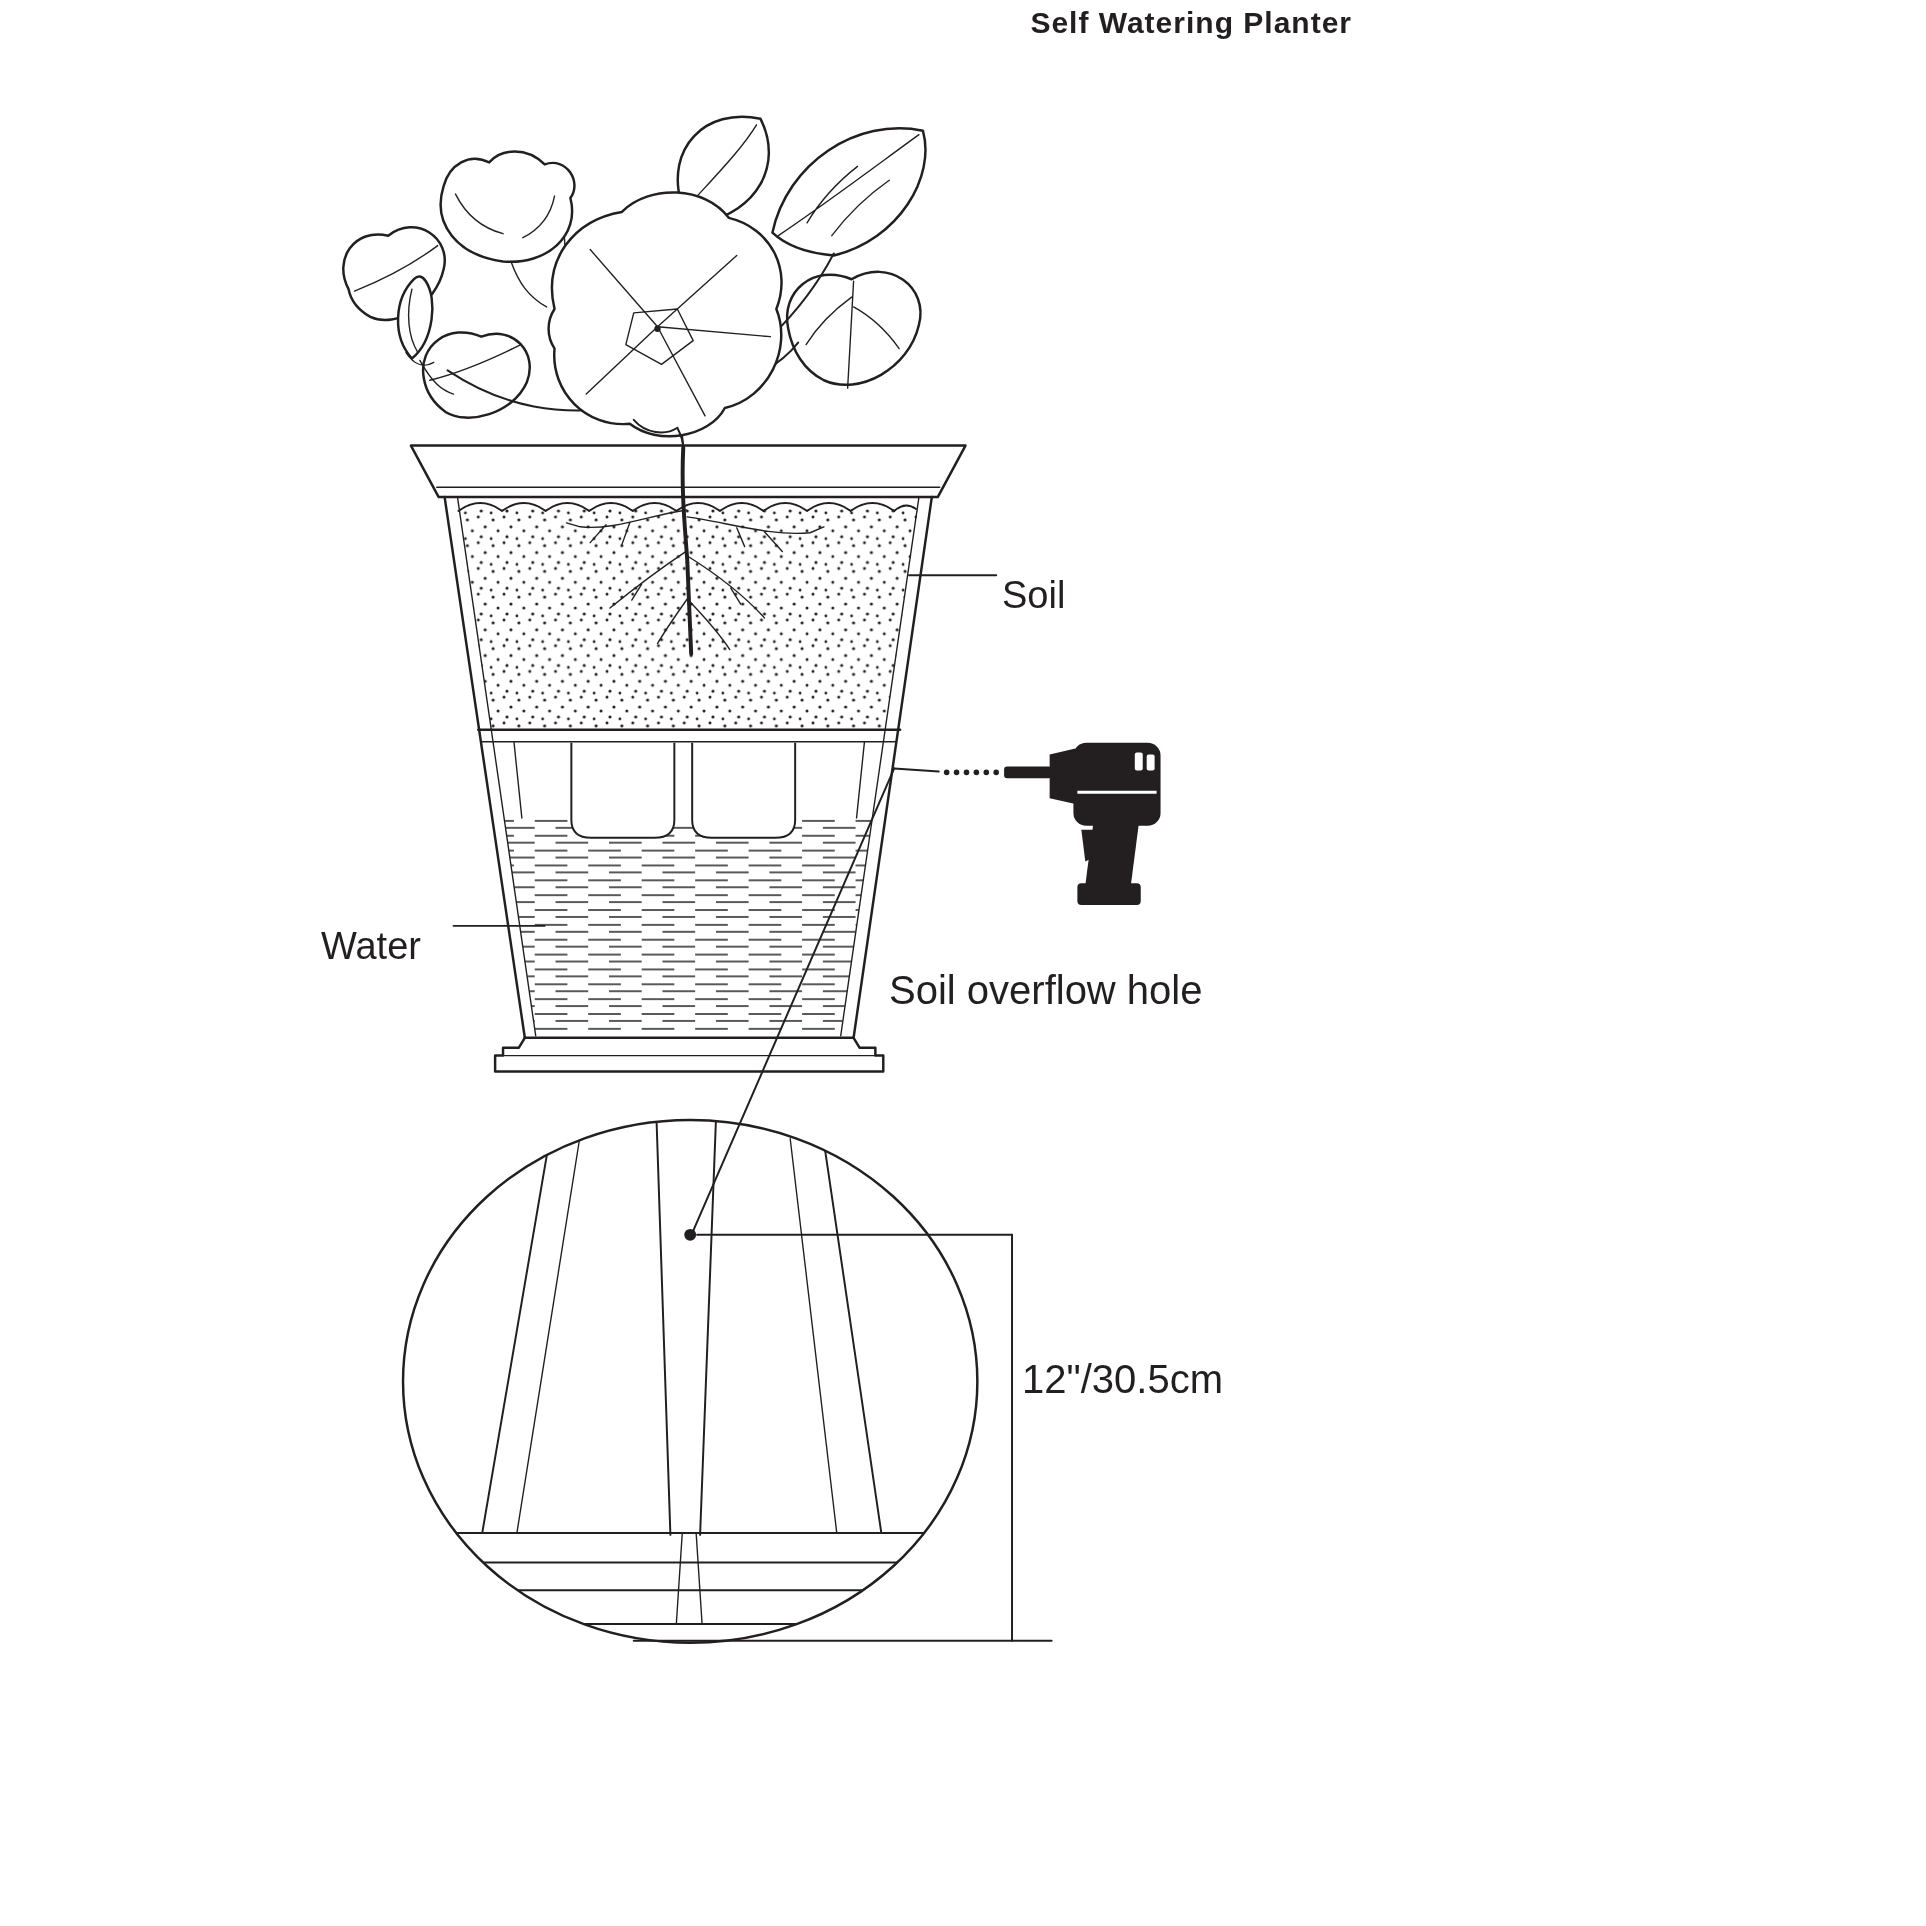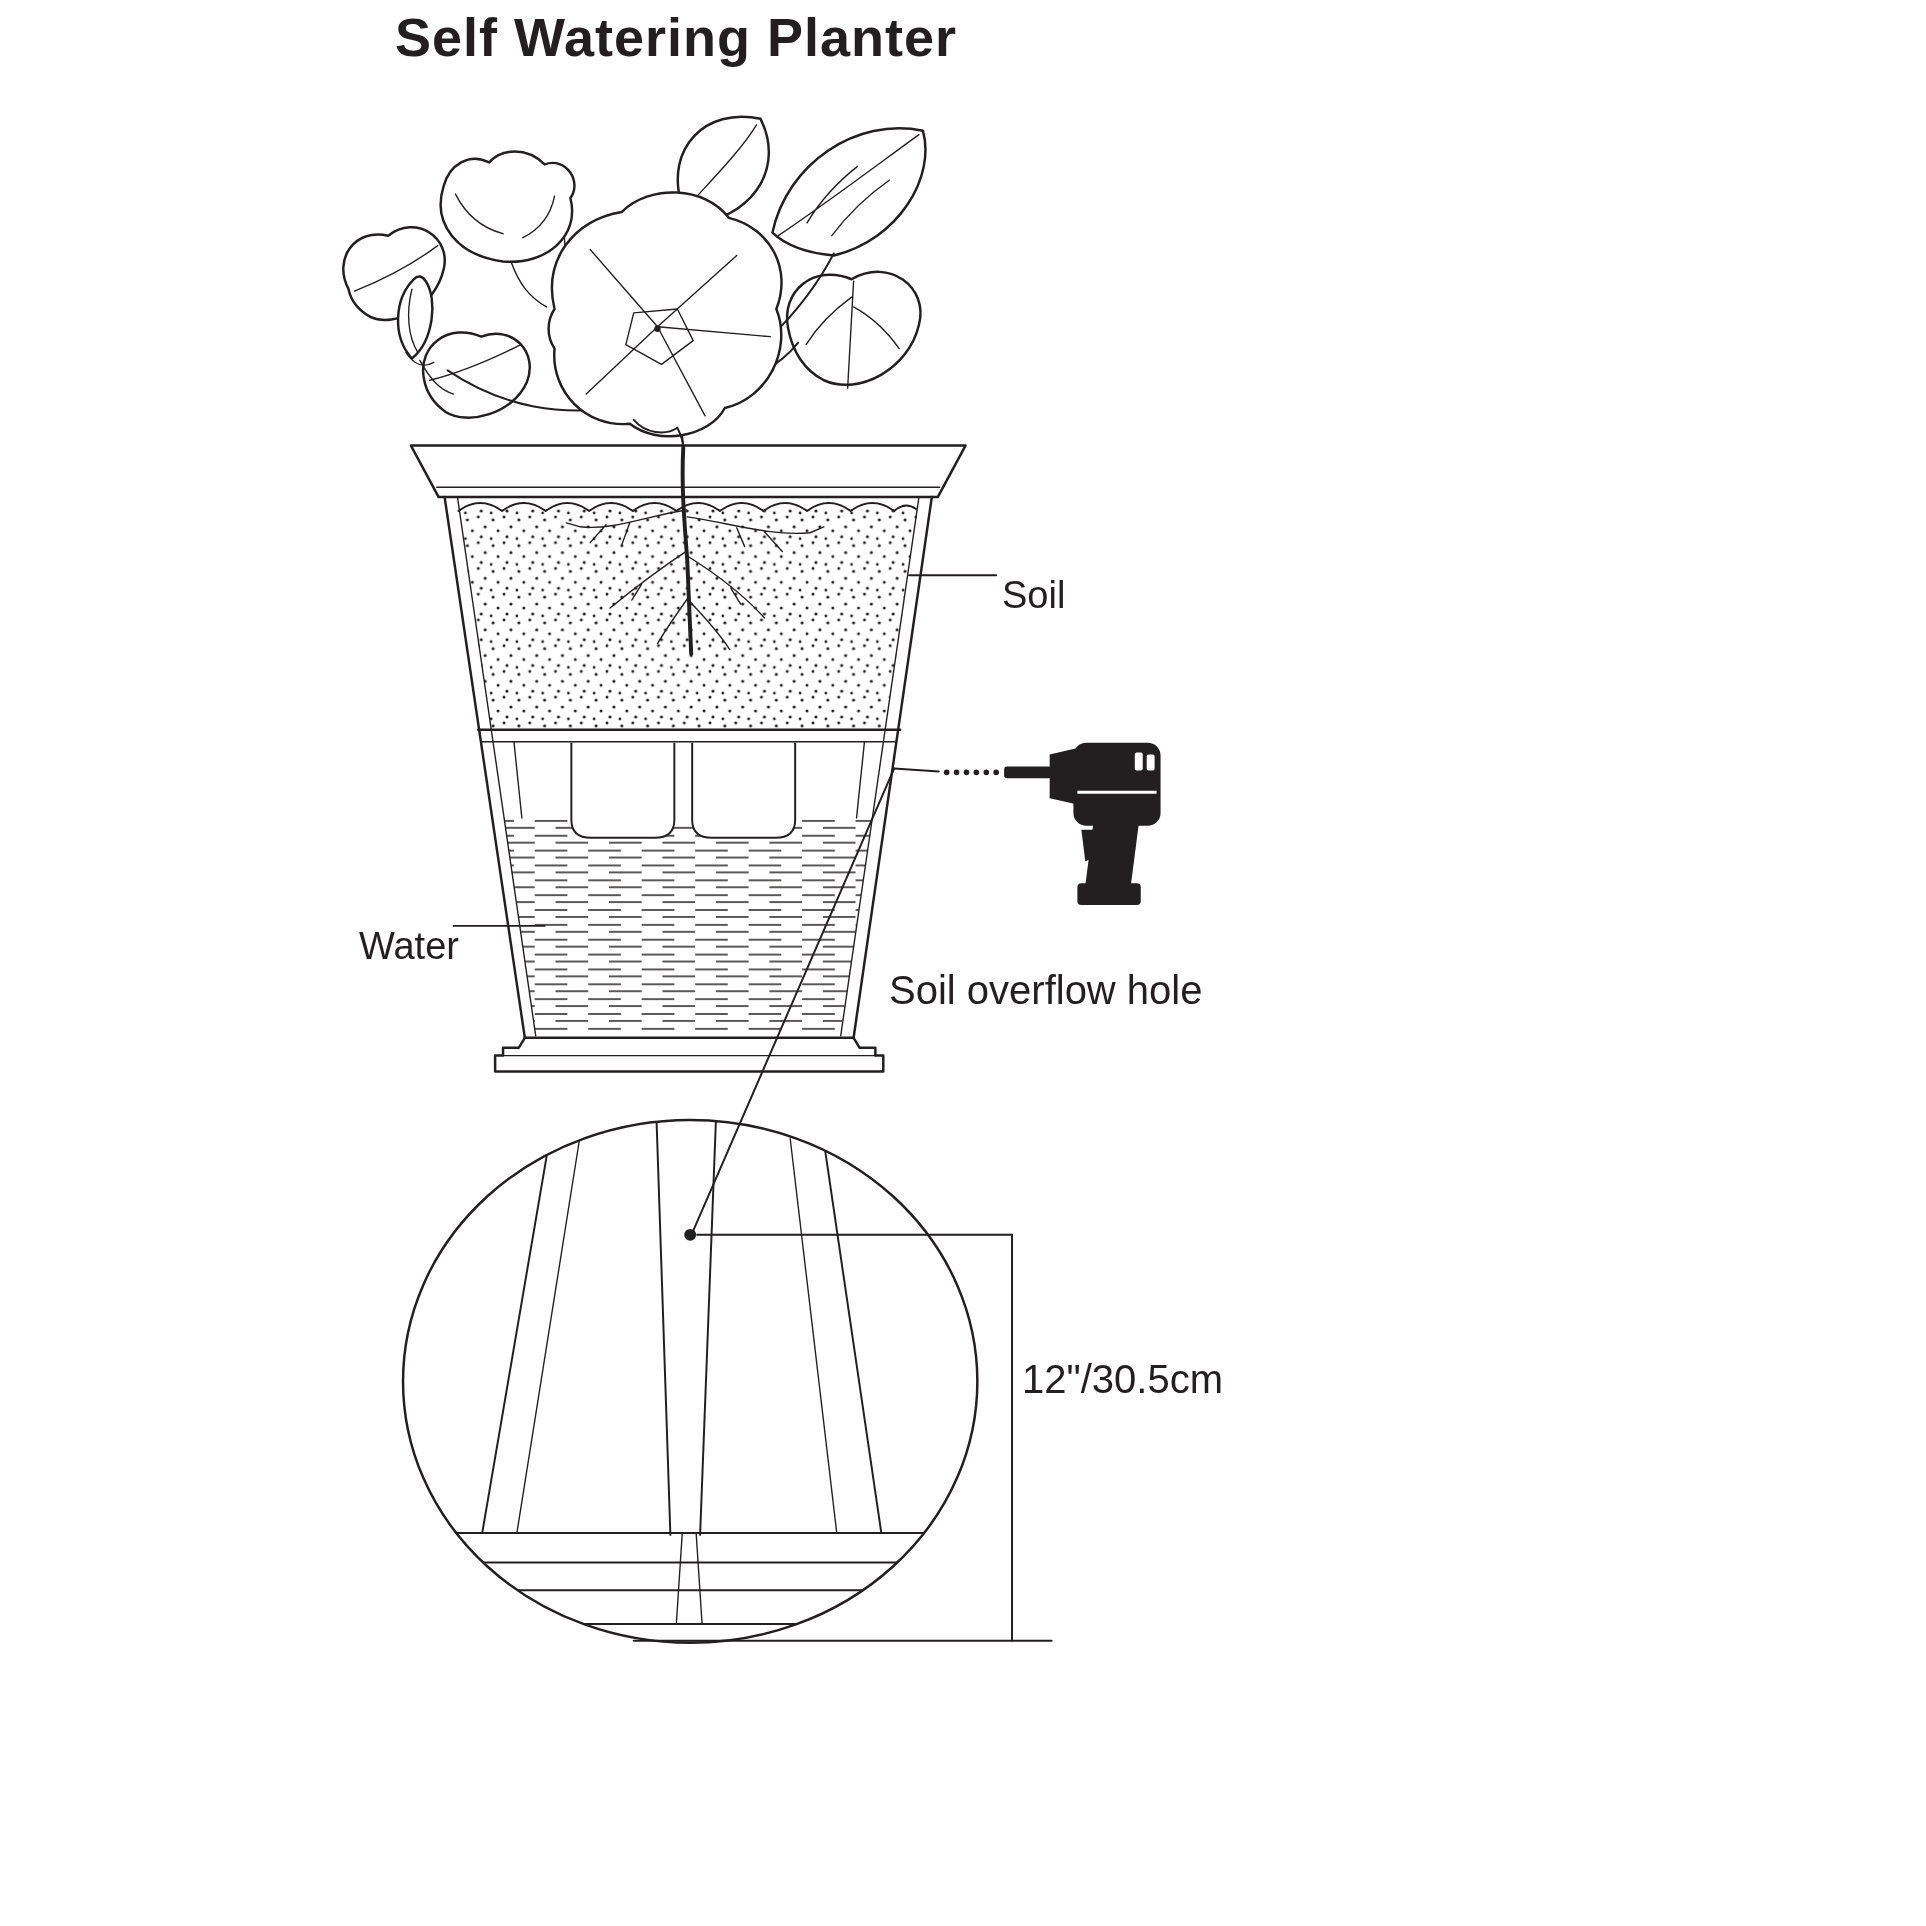--- a/index.html
+++ b/index.html
@@ -1,24 +1,24 @@
 <!DOCTYPE html>
 <html style="--ink: #231f20; --bg: #ffffff;"><head>
 <meta charset="utf-8">
 <style>
   :root { --ink:#231f20; --bg:#ffffff; }
   html,body { margin:0; padding:0; background:var(--bg); }
   body { width:1927px; height:1927px; }
   .stage { position:relative; width:1927px; height:1927px; font-family:"Liberation Sans", sans-serif; color:var(--ink); overflow:hidden; }
   .stage svg { position:absolute; left:0; top:0; }
   .t { position:absolute; white-space:pre; color:var(--ink); }
-  .title { left:0; top:6px; width:1352px; text-align:center; font-size:54px; font-weight:600; letter-spacing:1px; }
+  .title { left:0; top:6px; width:1352px; text-align:right; font-size:30px; font-weight:600; letter-spacing:1px; }
   .lbl { font-size:38px; font-weight:400;margin-top:22px; }
   .soil    { left:1002px; top:552px; }
-  .water   { left:359px;  top:903px; }
+  .water   { left:321px;  top:903px; }
   .drill   { left:889px;  top:946px; font-size:40px; }
   .measure { left:1022px; top:1335px; font-size:40px; }
 
   
   .s  { stroke:var(--ink); stroke-width:2.5; fill:none; stroke-linecap:round; stroke-linejoin:round; }
   .s2 { stroke:var(--ink); stroke-width:2;   fill:none; stroke-linecap:round; stroke-linejoin:round; }
   .s1 { stroke:var(--ink); stroke-width:1.4; fill:none; stroke-linecap:round; stroke-linejoin:round; }
   .sw { fill:#ffffff; stroke:var(--ink); stroke-width:2.5; stroke-linejoin:round; }
   .sw1{ fill:#ffffff; stroke:var(--ink); stroke-width:2;   stroke-linejoin:round; }
   .ink{ fill:var(--ink); stroke:none; }

